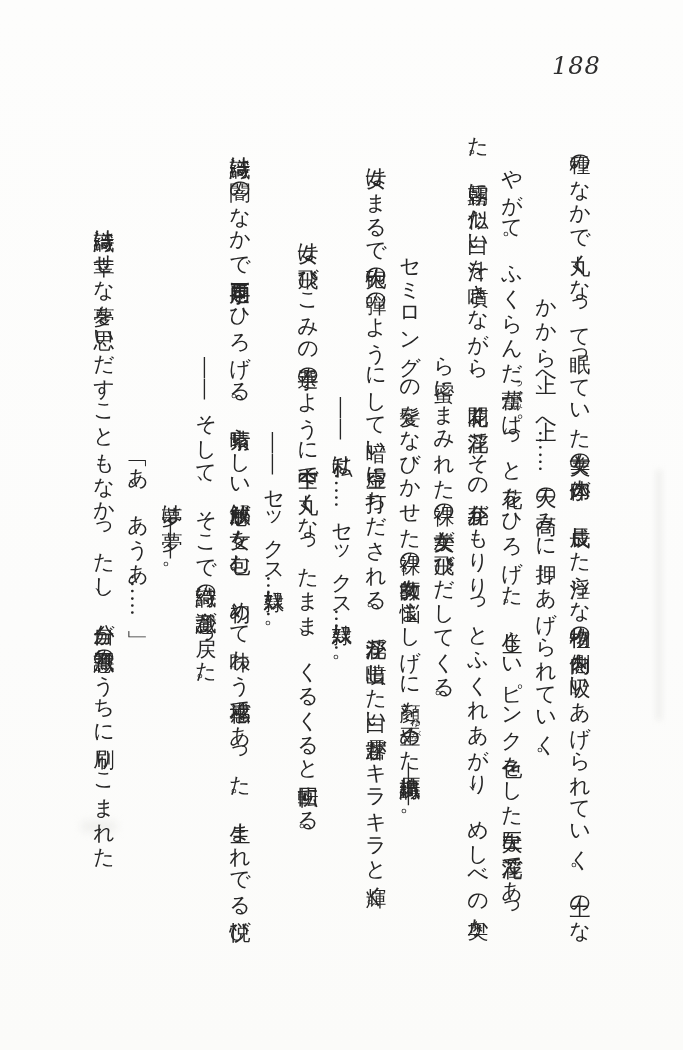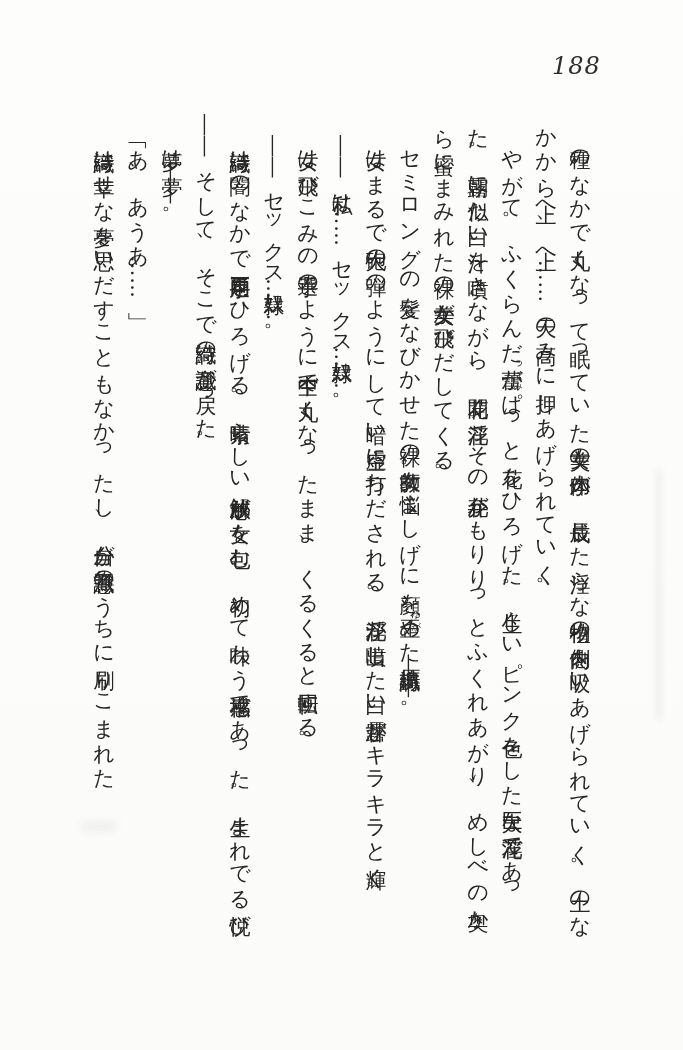--- a/index.html
+++ b/index.html
@@ -6,20 +6,21 @@
   body {
     width: 683px; height: 1050px;
     background: #fdfdfc;
     position: relative;
     overflow: hidden;
     font-family: "DejaVu Serif", "Liberation Serif", serif;
   }
   .page {
     position: absolute; inset: 0;
     background: linear-gradient(180deg, #fdfdfc 0%, #fcfcfb 60%, #fbfbf9 100%);
+    text-align: center;
   }
   .page-number {
     position: absolute;
     top: 52px; left: 552px;
     font-size: 24px;
     font-style: italic;
     letter-spacing: 1px;
     color: #2e2e2e;
   }
   .text-block {

